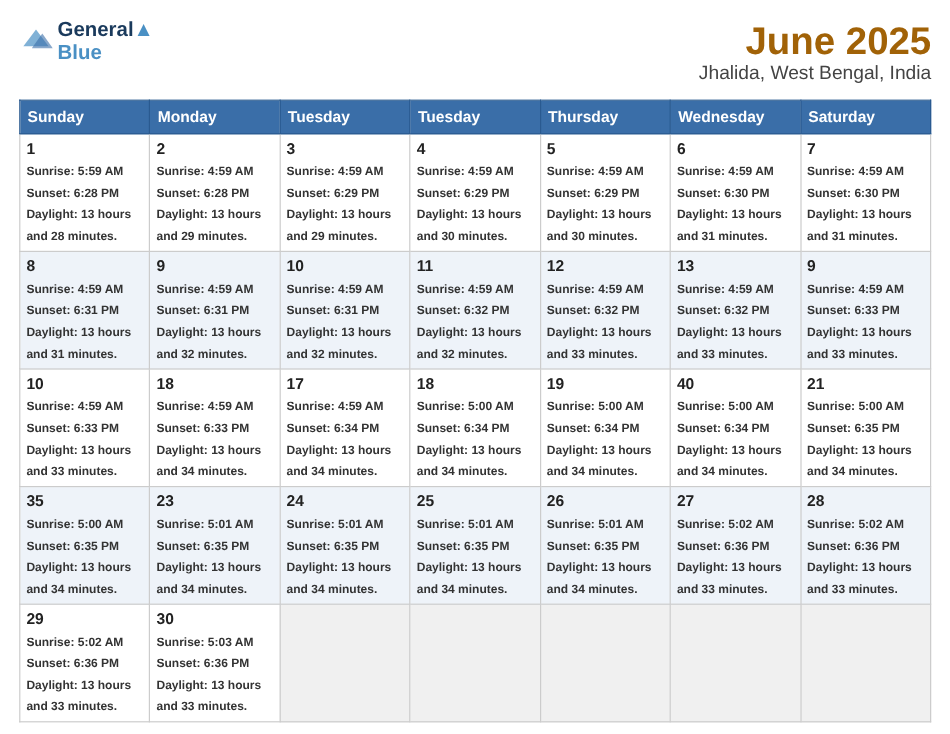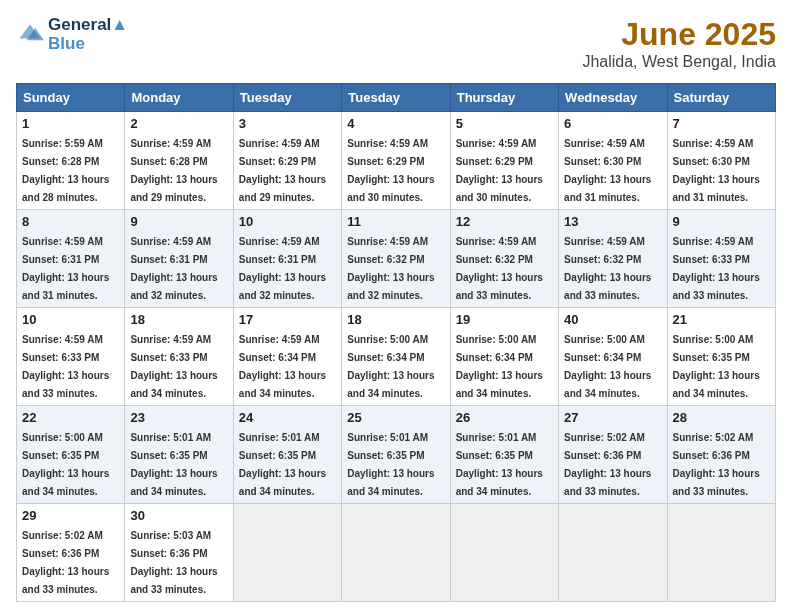--- a/index.html
+++ b/index.html
@@ -205,21 +205,21 @@
         <span class="day-num">40</span>
         <span class="day-info">Sunrise: 5:00 AM<br>Sunset: 6:34 PM<br>Daylight: 13 hours and 34 minutes.</span>
       </td>
         <td>
         <span class="day-num">21</span>
         <span class="day-info">Sunrise: 5:00 AM<br>Sunset: 6:35 PM<br>Daylight: 13 hours and 34 minutes.</span>
       </td>
       </tr>
       <tr class="even">
         <td>
-        <span class="day-num">22</span>
+        <span class="day-num">35</span>
         <span class="day-info">Sunrise: 5:00 AM<br>Sunset: 6:35 PM<br>Daylight: 13 hours and 34 minutes.</span>
       </td>
         <td>
         <span class="day-num">23</span>
         <span class="day-info">Sunrise: 5:01 AM<br>Sunset: 6:35 PM<br>Daylight: 13 hours and 34 minutes.</span>
       </td>
         <td>
         <span class="day-num">24</span>
         <span class="day-info">Sunrise: 5:01 AM<br>Sunset: 6:35 PM<br>Daylight: 13 hours and 34 minutes.</span>
       </td>

